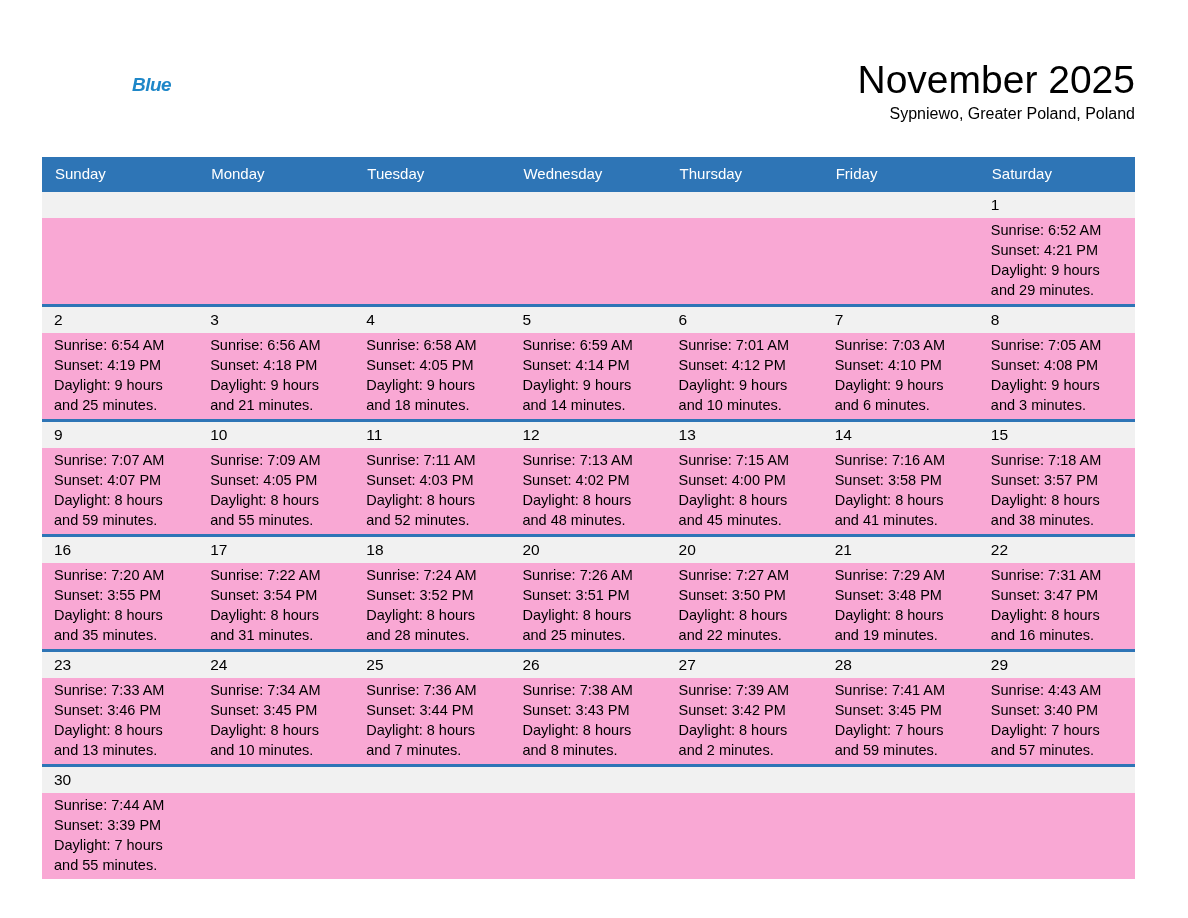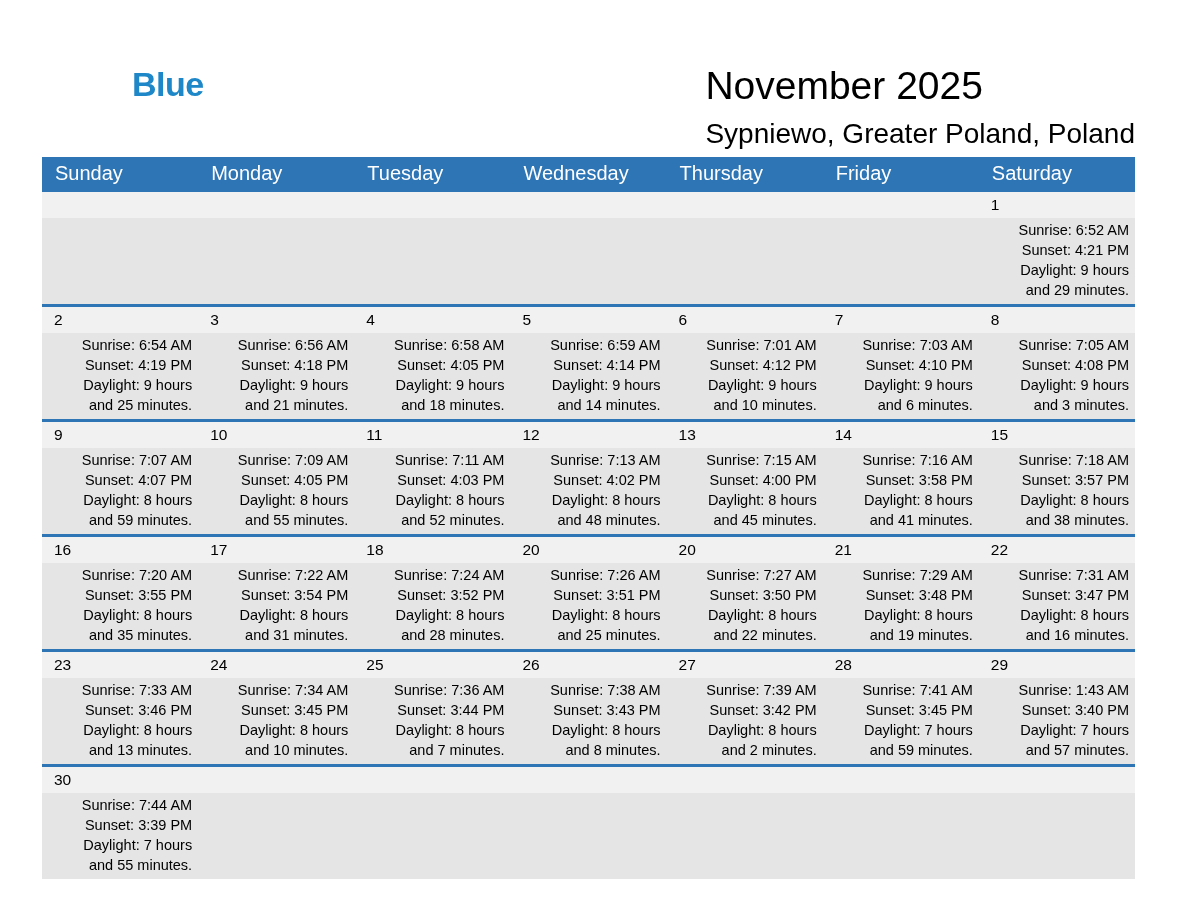--- a/index.html
+++ b/index.html
@@ -23,42 +23,42 @@
   
   .logo { position: absolute; left: 53px; top: 76px; width: 150px; }
   .logo-line1 { display: flex; align-items: flex-start; }
   .logo-general {
     font-size: 27px; font-weight: 600; letter-spacing: -0.5px; color: #1a1a1a;
     line-height: 27px;
   }
   .logo-triangle { color: var(--tri); margin-left: 3px; margin-top: 7px; display: inline-block; }
   .logo-line2 { margin-top: -5px; padding-left: 79px; }
   .logo-blue {
-    font-size: 34px; font-weight: 600; letter-spacing: -0.5px;
-    color: var(--logo-blue); line-height: 27px;
+    font-size: 19px; font-weight: 600; letter-spacing: -0.5px;
+    color: var(--logo-blue); line-height: 27px; font-style: italic;
   }
 
   
-  .titles { position: absolute; top: 64px; right: 53px; }
+  .titles { position: absolute; top: 58px; right: 53px; text-align: right; }
   .month-title { font-size: 39px; font-weight: 400; line-height: 44px; }
-  .location-subtitle { font-size: 28px; font-weight: 400; margin-top: 10px; }
+  .location-subtitle { font-size: 16px; font-weight: 400; margin-top: 3px; }
 
   
   .calendar { position: absolute; left: 42px; top: 157px; width: 1093px; }
   .cal-header-row {
     display: flex; background: var(--accent); height: 32px; align-items: center;
   }
   .cal-header-cell {
-    flex: 1 1 0; color: #ffffff; font-size: 20px; padding-left: 13px;
+    flex: 1 1 0; color: #ffffff; font-size: 15px; padding-left: 13px;
     white-space: nowrap; overflow: hidden;
   }
   .cal-week { border-top: 3px solid var(--accent); }
   .cal-strip { display: flex; background: var(--strip); height: 26px; align-items: center; }
   .cal-daynum { flex: 1 1 0; font-size: 15.5px; padding-left: 12px; }
-  .cal-body { display: flex; background: #e5e5e5; text-align: right; }
+  .cal-body { display: flex; background: #f9a8d4; }
   .cal-detail {
     flex: 1 1 0; padding: 2px 6px 4px 12px;
     font-size: 14.5px; line-height: 20px; min-height: 81px;
     white-space: nowrap; overflow: hidden;
   }
   .cal-detail .line { display: block; }
 </style>
 </head>
 <body>
 
@@ -316,21 +316,21 @@
             <span class="line">Daylight: 8 hours</span>
             <span class="line">and 2 minutes.</span>
           </div>
           <div class="cal-detail">
             <span class="line">Sunrise: 7:41 AM</span>
             <span class="line">Sunset: 3:45 PM</span>
             <span class="line">Daylight: 7 hours</span>
             <span class="line">and 59 minutes.</span>
           </div>
           <div class="cal-detail">
-            <span class="line">Sunrise: 1:43 AM</span>
+            <span class="line">Sunrise: 4:43 AM</span>
             <span class="line">Sunset: 3:40 PM</span>
             <span class="line">Daylight: 7 hours</span>
             <span class="line">and 57 minutes.</span>
           </div>
         </div>
       </div>
       <div class="cal-week">
         <div class="cal-strip">
           <div class="cal-daynum">30</div>
           <div class="cal-daynum"></div>

